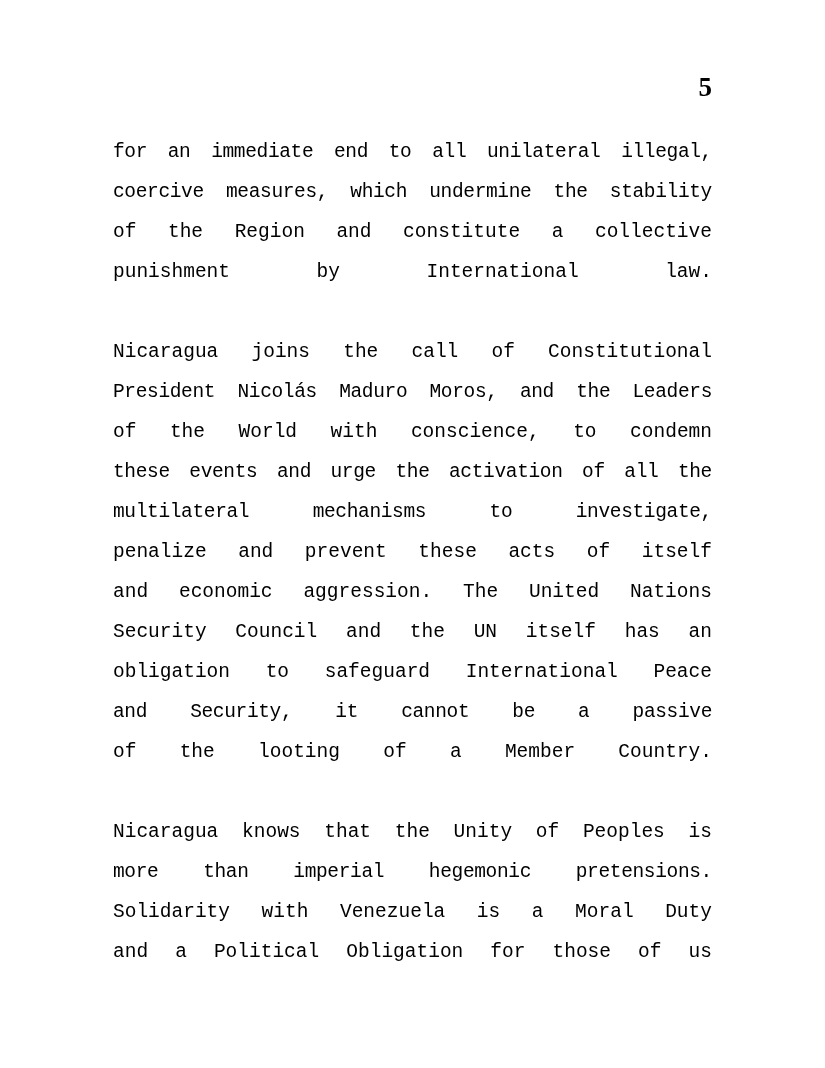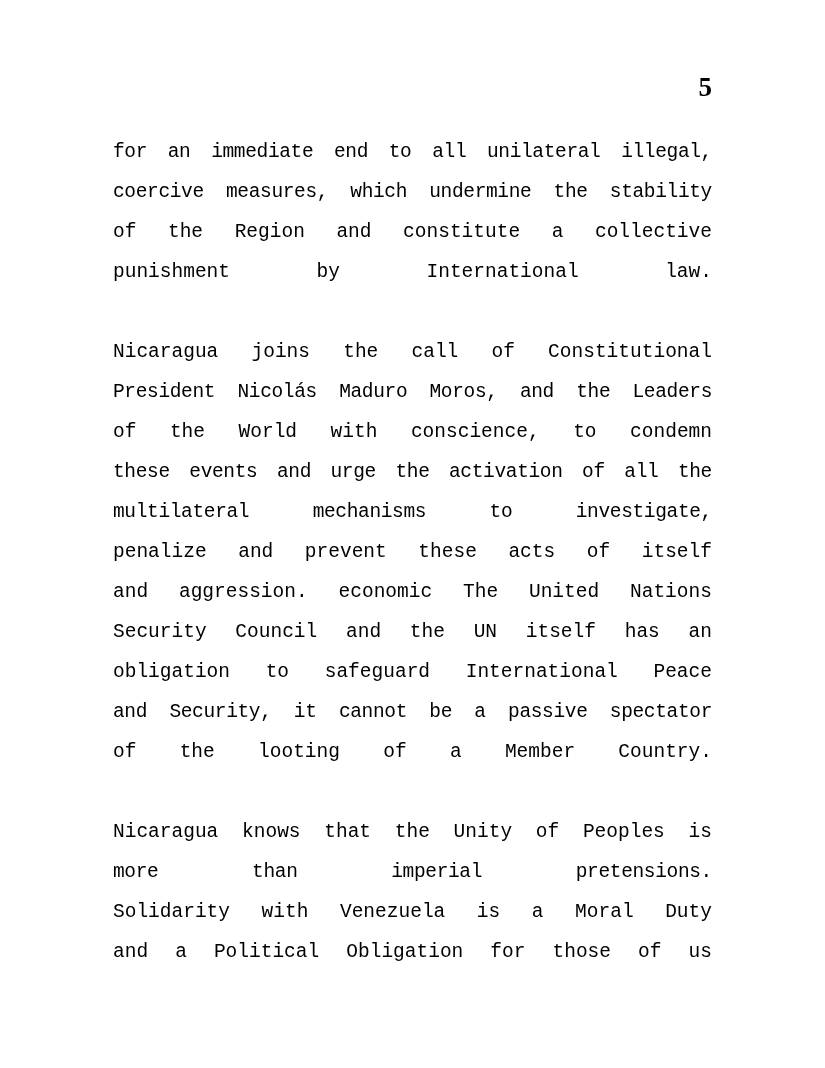--- a/index.html
+++ b/index.html
@@ -101,27 +101,27 @@
         <div class="text-line"><span class="word">of</span><span class="word">the</span><span class="word">Region</span><span class="word">and</span><span class="word">constitute</span><span class="word">a</span><span class="word">collective</span></div>
         <div class="text-line ragged"><span class="word">punishment</span><span class="word">by</span><span class="word">International</span><span class="word">law.</span></div>
       </div>
       <div class="paragraph">
         <div class="text-line"><span class="word">Nicaragua</span><span class="word">joins</span><span class="word">the</span><span class="word">call</span><span class="word">of</span><span class="word">Constitutional</span></div>
         <div class="text-line condensed"><span class="word">President</span><span class="word">Nicolás</span><span class="word">Maduro</span><span class="word">Moros,</span><span class="word">and</span><span class="word">the</span><span class="word">Leaders</span></div>
         <div class="text-line"><span class="word">of</span><span class="word">the</span><span class="word">World</span><span class="word">with</span><span class="word">conscience,</span><span class="word">to</span><span class="word">condemn</span></div>
         <div class="text-line condensed"><span class="word">these</span><span class="word">events</span><span class="word">and</span><span class="word">urge</span><span class="word">the</span><span class="word">activation</span><span class="word">of</span><span class="word">all</span><span class="word">the</span></div>
         <div class="text-line condensed"><span class="word">multilateral</span><span class="word">mechanisms</span><span class="word">to</span><span class="word">investigate,</span></div>
         <div class="text-line"><span class="word">penalize</span><span class="word">and</span><span class="word">prevent</span><span class="word">these</span><span class="word">acts</span><span class="word">of</span><span class="word">itself</span></div>
-        <div class="text-line"><span class="word">and</span><span class="word">aggression.</span><span class="word">economic</span><span class="word">The</span><span class="word">United</span><span class="word">Nations</span></div>
+        <div class="text-line"><span class="word">and</span><span class="word">economic</span><span class="word">aggression.</span><span class="word">The</span><span class="word">United</span><span class="word">Nations</span></div>
         <div class="text-line"><span class="word">Security</span><span class="word">Council</span><span class="word">and</span><span class="word">the</span><span class="word">UN</span><span class="word">itself</span><span class="word">has</span><span class="word">an</span></div>
         <div class="text-line"><span class="word">obligation</span><span class="word">to</span><span class="word">safeguard</span><span class="word">International</span><span class="word">Peace</span></div>
-        <div class="text-line condensed"><span class="word">and</span><span class="word">Security,</span><span class="word">it</span><span class="word">cannot</span><span class="word">be</span><span class="word">a</span><span class="word">passive</span><span class="word">spectator</span></div>
+        <div class="text-line condensed"><span class="word">and</span><span class="word">Security,</span><span class="word">it</span><span class="word">cannot</span><span class="word">be</span><span class="word">a</span><span class="word">passive</span></div>
         <div class="text-line ragged"><span class="word">of</span><span class="word">the</span><span class="word">looting</span><span class="word">of</span><span class="word">a</span><span class="word">Member</span><span class="word">Country.</span></div>
       </div>
       <div class="paragraph">
         <div class="text-line"><span class="word">Nicaragua</span><span class="word">knows</span><span class="word">that</span><span class="word">the</span><span class="word">Unity</span><span class="word">of</span><span class="word">Peoples</span><span class="word">is</span></div>
-        <div class="text-line condensed"><span class="word">more</span><span class="word">than</span><span class="word">imperial</span><span class="word">pretensions.</span></div>
+        <div class="text-line condensed"><span class="word">more</span><span class="word">than</span><span class="word">imperial</span><span class="word">hegemonic</span><span class="word">pretensions.</span></div>
         <div class="text-line"><span class="word">Solidarity</span><span class="word">with</span><span class="word">Venezuela</span><span class="word">is</span><span class="word">a</span><span class="word">Moral</span><span class="word">Duty</span></div>
         <div class="text-line ragged"><span class="word">and</span><span class="word">a</span><span class="word">Political</span><span class="word">Obligation</span><span class="word">for</span><span class="word">those</span><span class="word">of</span><span class="word">us</span></div>
       </div>
     </div>
 
 </div>
 
 </body></html>

